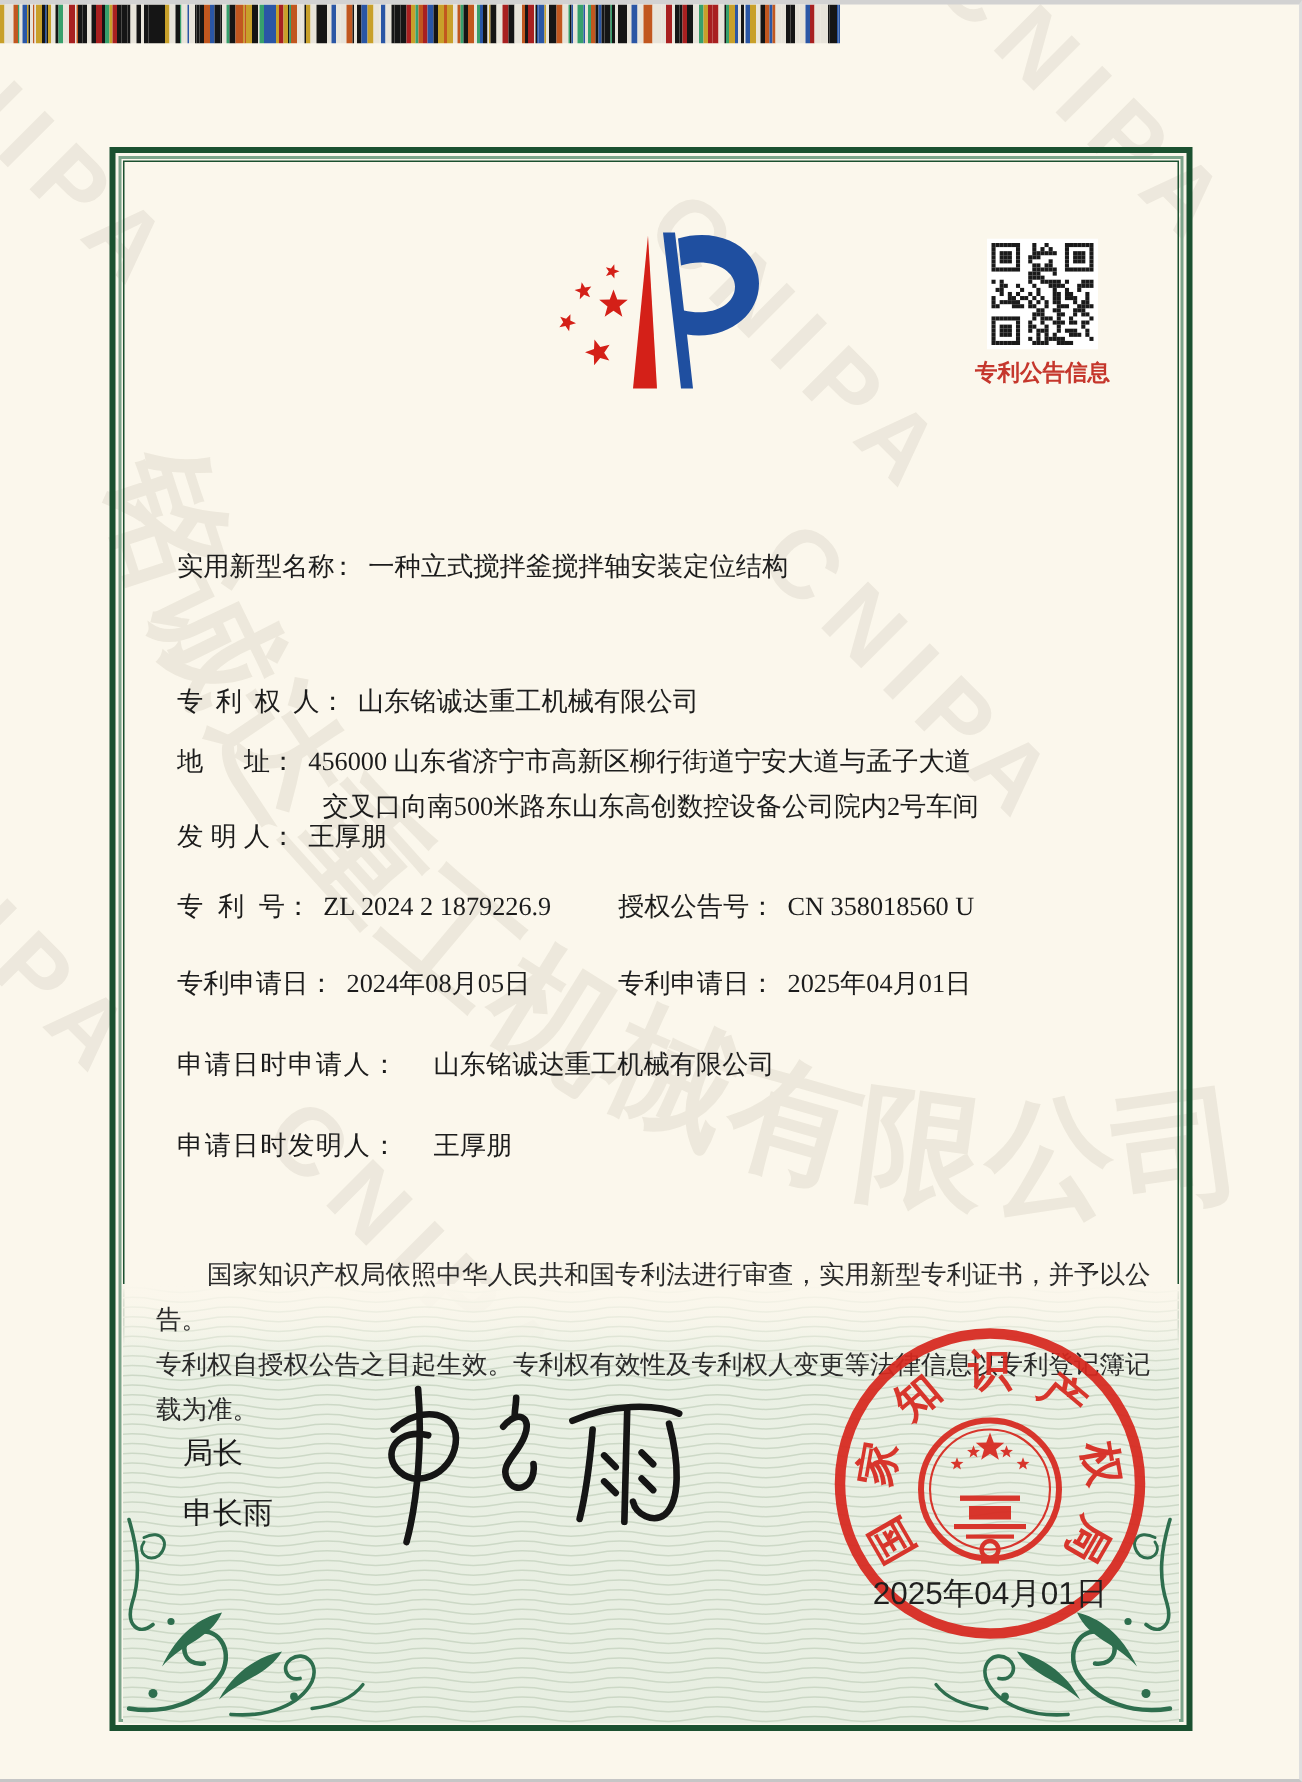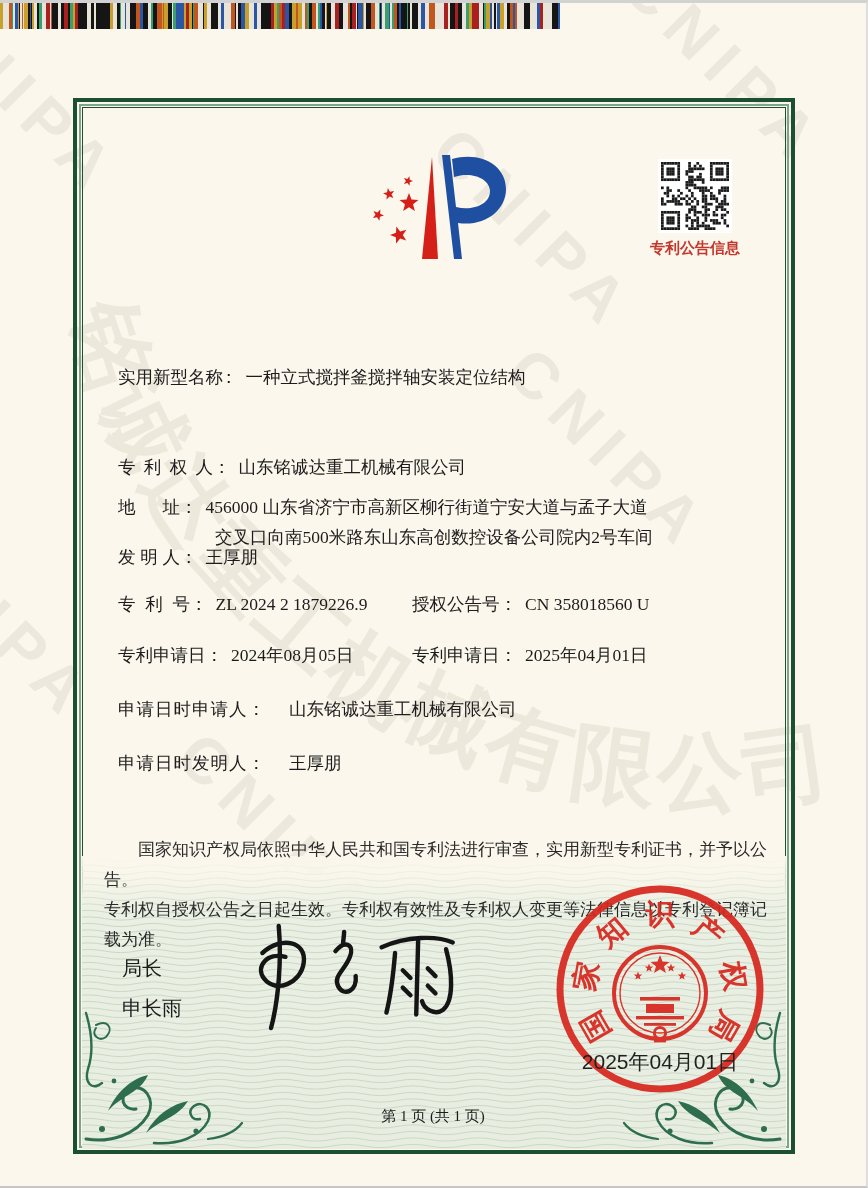--- a/index.html
+++ b/index.html
@@ -566,21 +566,20 @@
         <rect x="94" y="123" width="28" height="9"></rect>
         <rect x="84" y="135" width="48" height="3.4"></rect>
         <rect x="92" y="142" width="32" height="2.8"></rect>
       </g>
       <circle cx="108" cy="152" r="5.6" stroke-width="3"></circle>
       <rect x="102" y="158" width="12" height="3.4" fill="#d7281f" stroke="none"></rect>
     </g>
     <text id="seal-date" x="108" y="188" text-anchor="middle" fill="#111111" style="font-family:'Liberation Sans','DejaVu Sans',sans-serif; font-size:21px;">2025年04月01日</text>
   </svg>
 
-  <div class="abs footer">第 1 页 (共 1 页)</div>
 
   <div class="barcode" id="barcode">
       <div style="width: 3px; background: rgb(200, 160, 42);"></div>
       <div style="width: 3px; background: rgb(232, 228, 218);"></div>
       <div style="width: 3px; background: rgb(232, 228, 218);"></div>
       <div style="width: 3px; background: rgb(193, 87, 31);"></div>
       <div style="width: 1px; background: rgb(55, 160, 108);"></div>
       <div style="width: 2px; background: rgb(232, 228, 218);"></div>
       <div style="width: 3px; background: rgb(42, 86, 165);"></div>
       <div style="width: 1px; background: rgb(200, 160, 42);"></div>

